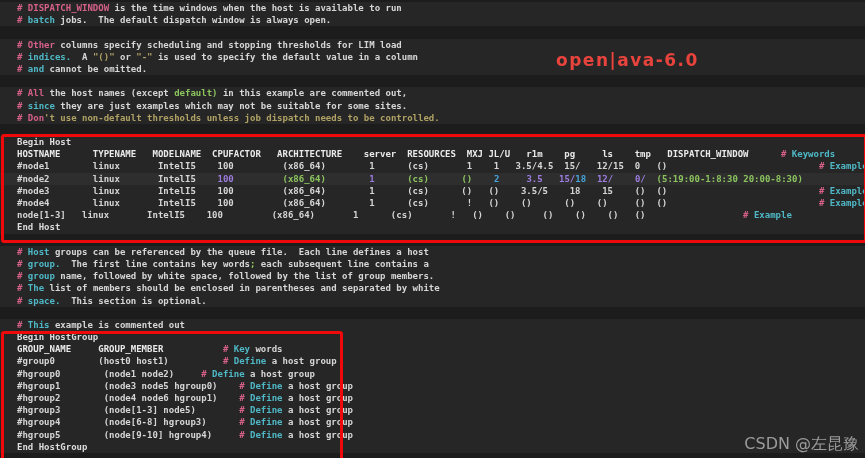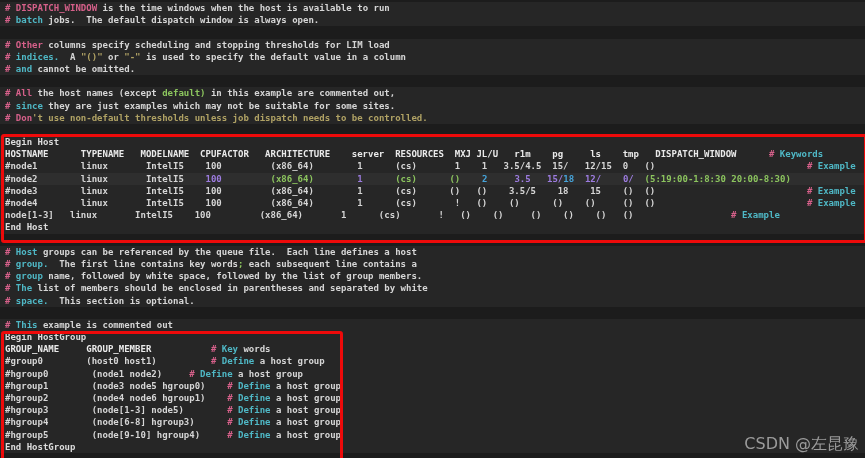--- a/index.html
+++ b/index.html
@@ -3,21 +3,21 @@
 <meta charset="utf-8">
 <style>
   html,body{margin:0;padding:0;background:#111;}
   .screen{
     position:relative;width:865px;height:458px;overflow:hidden;
     background:var(--page-bg,#1c1c1c);
     font-family:"DejaVu Sans Mono", monospace;
   }
   .code{position:absolute;left:0;top:0;width:865px;padding-top:2px;
     font-size:9px;font-weight:bold;white-space:pre;}
-  .line{height:12.2px;line-height:12.4px;padding-left:5px;}
+  .line{height:12.2px;line-height:12.4px;padding-left:17px;}
   .line.band{background:var(--band-bg,#262626);}
   .line.current{background:var(--cur-bg,#2e2e2e);}
   .ann-box{position:absolute;border:3px solid var(--red,#ee0a0a);border-radius:3px;
     pointer-events:none;background:transparent;}
   .box-host{left:1px;top:134px;width:860px;height:103px;}
   .box-hostgroup{left:1px;top:331px;width:336px;height:127px;}
   .wm{position:absolute;left:556px;top:50px;font-size:17px;font-weight:bold;
     letter-spacing:1.5px;color:var(--wm-red,#e8433c);
     font-family:"DejaVu Sans",sans-serif;}
   .csdn{position:absolute;right:6px;bottom:3px;font-size:16px;
@@ -25,14 +25,15 @@
 </style>
 </head>
 <body>
 
 <div class="screen">
   <div class="code" id="code-area"><div class="line band"><span style="color: rgb(214, 96, 138);"># DISPATCH_WINDOW</span><span style="color: rgb(214, 214, 214);"> is the time windows when the host is available to run</span></div><div class="line band"><span style="color: rgb(214, 96, 138);">#</span><span style="color: rgb(79, 184, 198);"> batch</span><span style="color: rgb(214, 214, 214);"> jobs.  The default dispatch window is always open.</span></div><div class="line">&nbsp;</div><div class="line band"><span style="color: rgb(214, 96, 138);"># Other</span><span style="color: rgb(214, 214, 214);"> columns specify scheduling and stopping thresholds for LIM load</span></div><div class="line band"><span style="color: rgb(214, 96, 138);">#</span><span style="color: rgb(79, 184, 198);"> indices.</span><span style="color: rgb(214, 214, 214);">  A </span><span style="color: rgb(176, 162, 100);">"()"</span><span style="color: rgb(214, 214, 214);"> or </span><span style="color: rgb(176, 162, 100);">"-"</span><span style="color: rgb(214, 214, 214);"> is used to specify the default value in a column</span></div><div class="line band"><span style="color: rgb(214, 96, 138);">#</span><span style="color: rgb(79, 184, 198);"> and</span><span style="color: rgb(214, 214, 214);"> cannot be omitted.</span></div><div class="line">&nbsp;</div><div class="line band"><span style="color: rgb(214, 96, 138);"># All</span><span style="color: rgb(214, 214, 214);"> the host names (except </span><span style="color: rgb(140, 197, 94);">default)</span><span style="color: rgb(214, 214, 214);"> in this example are commented out,</span></div><div class="line band"><span style="color: rgb(214, 96, 138);">#</span><span style="color: rgb(79, 184, 198);"> since</span><span style="color: rgb(214, 214, 214);"> they are just examples which may not be suitable for some sites.</span></div><div class="line band"><span style="color: rgb(214, 96, 138);"># Don</span><span style="color: rgb(176, 162, 100);">'t use non-default thresholds unless job dispatch needs to be controlled.</span></div><div class="line">&nbsp;</div><div class="line band"><span style="color: rgb(220, 220, 220);">Begin Host</span></div><div class="line band"><span style="color: rgb(234, 234, 234);">HOSTNAME      TYPENAME   MODELNAME  CPUFACTOR   ARCHITECTURE    server  RESOURCES  MXJ JL/U   r1m    pg     ls    tmp   DISPATCH_WINDOW      </span><span style="color: rgb(214, 96, 138);"># </span><span style="color: rgb(79, 184, 198);">Keywords</span></div><div class="line band"><span style="color: rgb(214, 214, 214);">#node1        linux       IntelI5    100         (x86_64)        1      (cs)       1    1   3.5/4.5  15/   12/15  0   ()                            </span><span style="color: rgb(214, 96, 138);"># </span><span style="color: rgb(79, 184, 198);">Example</span></div><div class="line current"><span style="color: rgb(214, 214, 214);">#node2        linux       IntelI5    </span><span style="color: rgb(157, 124, 224);">100</span><span style="color: rgb(214, 214, 214);">         </span><span style="color: rgb(140, 197, 94);">(x86_64)</span><span style="color: rgb(214, 214, 214);">        </span><span style="color: rgb(157, 124, 224);">1</span><span style="color: rgb(214, 214, 214);">      </span><span style="color: rgb(140, 197, 94);">(cs)</span><span style="color: rgb(214, 214, 214);">      </span><span style="color: rgb(140, 197, 94);">()</span><span style="color: rgb(214, 214, 214);">    </span><span style="color: rgb(70, 164, 218);">2</span><span style="color: rgb(214, 214, 214);">     </span><span style="color: rgb(157, 124, 224);">3.5</span><span style="color: rgb(214, 214, 214);">   </span><span style="color: rgb(157, 124, 224);">15/</span><span style="color: rgb(70, 164, 218);">18</span><span style="color: rgb(214, 214, 214);">  </span><span style="color: rgb(157, 124, 224);">12/</span><span style="color: rgb(214, 214, 214);">    </span><span style="color: rgb(157, 124, 224);">0/</span><span style="color: rgb(214, 214, 214);">  </span><span style="color: rgb(140, 197, 94);">(5:19:00-1:8:30 20:00-8:30)</span></div><div class="line band"><span style="color: rgb(214, 214, 214);">#node3        linux       IntelI5    100         (x86_64)        1      (cs)      ()   ()    3.5/5    18    15    ()  ()                            </span><span style="color: rgb(214, 96, 138);"># </span><span style="color: rgb(79, 184, 198);">Example</span></div><div class="line band"><span style="color: rgb(214, 214, 214);">#node4        linux       IntelI5    100         (x86_64)        1      (cs)       !   ()    ()      ()    ()     ()  ()                            </span><span style="color: rgb(214, 96, 138);"># </span><span style="color: rgb(79, 184, 198);">Example</span></div><div class="line band"><span style="color: rgb(214, 214, 214);">node[1-3]   linux       IntelI5    100         (x86_64)       1      (cs)       !   ()    ()     ()    ()    ()   ()                  </span><span style="color: rgb(214, 96, 138);"># </span><span style="color: rgb(79, 184, 198);">Example</span></div><div class="line band"><span style="color: rgb(220, 220, 220);">End Host</span></div><div class="line">&nbsp;</div><div class="line band"><span style="color: rgb(214, 96, 138);">#</span><span style="color: rgb(79, 184, 198);"> Host</span><span style="color: rgb(214, 214, 214);"> groups can be referenced by the queue file.  Each line defines a host</span></div><div class="line band"><span style="color: rgb(214, 96, 138);">#</span><span style="color: rgb(79, 184, 198);"> group.</span><span style="color: rgb(214, 214, 214);">  The first line contains key words</span><span style="color: rgb(140, 197, 94);">;</span><span style="color: rgb(214, 214, 214);"> each subsequent line contains a</span></div><div class="line band"><span style="color: rgb(214, 96, 138);">#</span><span style="color: rgb(79, 184, 198);"> group</span><span style="color: rgb(214, 214, 214);"> name, followed by white space, followed by the list of group members.</span></div><div class="line band"><span style="color: rgb(214, 96, 138);">#</span><span style="color: rgb(79, 184, 198);"> The</span><span style="color: rgb(214, 214, 214);"> list of members should be enclosed in parentheses and separated by white</span></div><div class="line band"><span style="color: rgb(214, 96, 138);">#</span><span style="color: rgb(79, 184, 198);"> space.</span><span style="color: rgb(214, 214, 214);">  This section is optional.</span></div><div class="line">&nbsp;</div><div class="line band"><span style="color: rgb(214, 96, 138);">#</span><span style="color: rgb(79, 184, 198);"> This</span><span style="color: rgb(214, 214, 214);"> example is commented out</span></div><div class="line band"><span style="color: rgb(220, 220, 220);">Begin HostGroup</span></div><div class="line band"><span style="color: rgb(234, 234, 234);">GROUP_NAME     GROUP_MEMBER           </span><span style="color: rgb(214, 96, 138);"># </span><span style="color: rgb(79, 184, 198);">Key</span><span style="color: rgb(214, 214, 214);"> words</span></div><div class="line band"><span style="color: rgb(214, 214, 214);">#group0        (host0 host1)          </span><span style="color: rgb(214, 96, 138);"># </span><span style="color: rgb(79, 184, 198);">Define</span><span style="color: rgb(214, 214, 214);"> a host group</span></div><div class="line band"><span style="color: rgb(214, 214, 214);">#hgroup0        (node1 node2)     </span><span style="color: rgb(214, 96, 138);"># </span><span style="color: rgb(79, 184, 198);">Define</span><span style="color: rgb(214, 214, 214);"> a host group</span></div><div class="line band"><span style="color: rgb(214, 214, 214);">#hgroup1        (node3 node5 hgroup0)    </span><span style="color: rgb(214, 96, 138);"># </span><span style="color: rgb(79, 184, 198);">Define</span><span style="color: rgb(214, 214, 214);"> a host group</span></div><div class="line band"><span style="color: rgb(214, 214, 214);">#hgroup2        (node4 node6 hgroup1)    </span><span style="color: rgb(214, 96, 138);"># </span><span style="color: rgb(79, 184, 198);">Define</span><span style="color: rgb(214, 214, 214);"> a host group</span></div><div class="line band"><span style="color: rgb(214, 214, 214);">#hgroup3        (node[1-3] node5)        </span><span style="color: rgb(214, 96, 138);"># </span><span style="color: rgb(79, 184, 198);">Define</span><span style="color: rgb(214, 214, 214);"> a host group</span></div><div class="line band"><span style="color: rgb(214, 214, 214);">#hgroup4        (node[6-8] hgroup3)      </span><span style="color: rgb(214, 96, 138);"># </span><span style="color: rgb(79, 184, 198);">Define</span><span style="color: rgb(214, 214, 214);"> a host group</span></div><div class="line band"><span style="color: rgb(214, 214, 214);">#hgroup5        (node[9-10] hgroup4)     </span><span style="color: rgb(214, 96, 138);"># </span><span style="color: rgb(79, 184, 198);">Define</span><span style="color: rgb(214, 214, 214);"> a host group</span></div><div class="line band"><span style="color: rgb(220, 220, 220);">End HostGroup</span></div></div>
 
   <div class="ann-box box-host"></div>
   <div class="ann-box box-hostgroup"></div>
 
+  <div class="wm">open|ava-6.0</div>
   <div class="csdn">CSDN @左昆豫</div>
 </div>
 
 </body></html>

